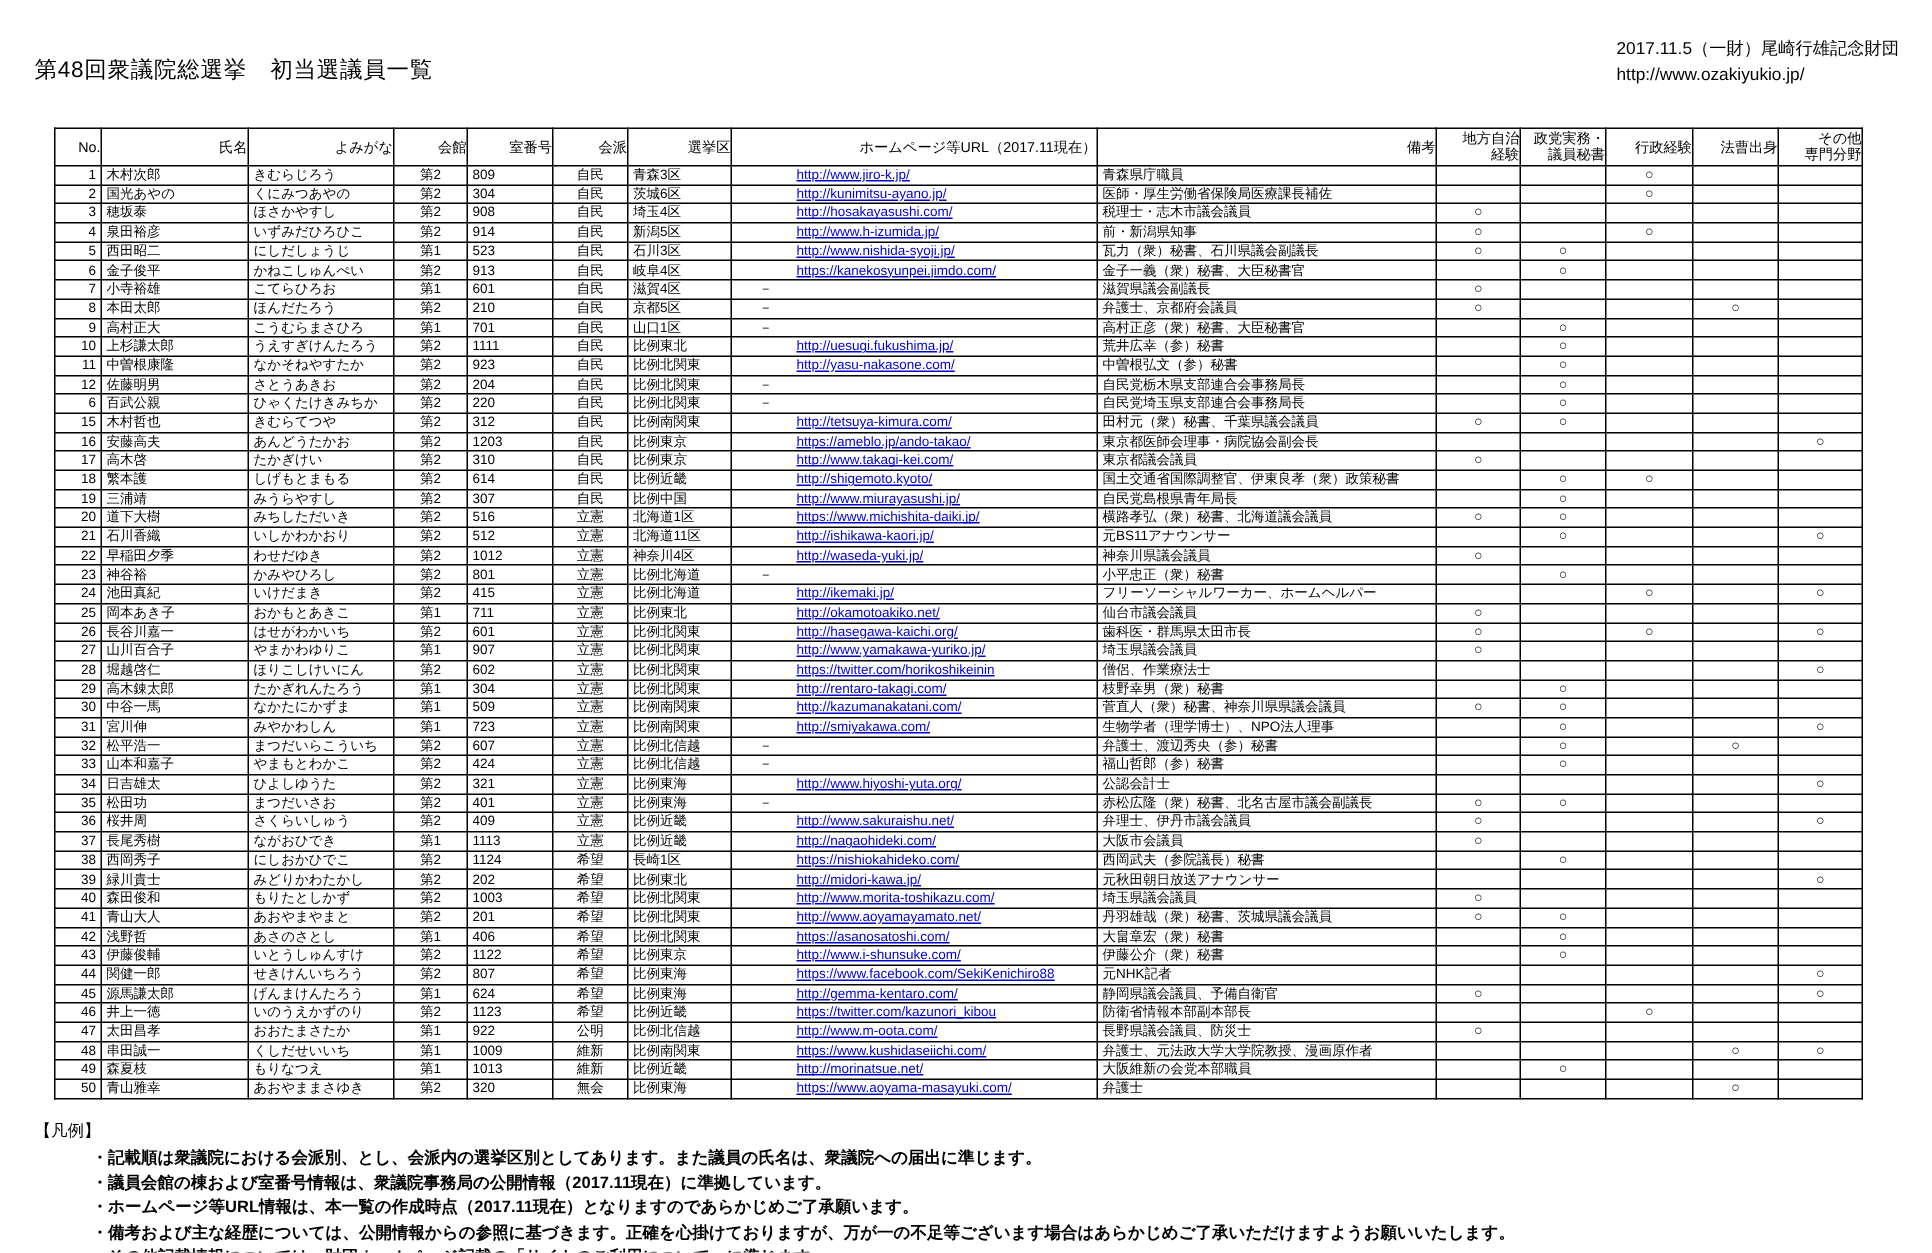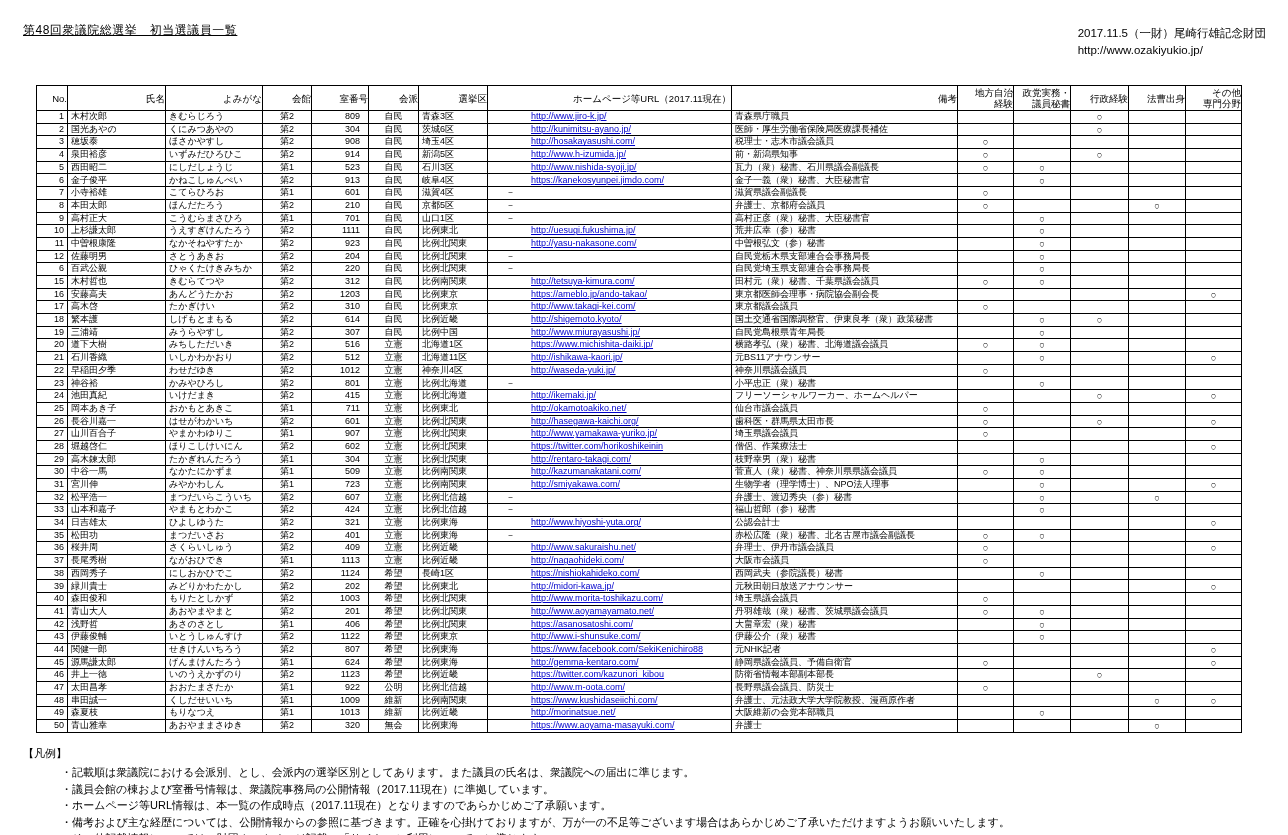--- a/index.html
+++ b/index.html
@@ -1,41 +1,41 @@
 <!DOCTYPE html>
 <html><head>
 <meta charset="utf-8">
 <style>
   html,body{margin:0;padding:0;}
   body{
     width:1288px;height:835px;background:#ffffff;color:#000;
     font-family:"Liberation Sans","DejaVu Sans",sans-serif;
     position:relative;overflow:hidden;
   }
-  .doc-title{position:absolute;left:23px;top:22px;font-size:12px;letter-spacing:.5px;text-decoration:underline;}
+  .doc-title{position:absolute;left:23px;top:37px;font-size:15px;letter-spacing:.5px;}
   .credit{position:absolute;right:22px;top:25px;font-size:11.5px;line-height:17px;}
   table.members{
     position:absolute;left:36px;top:85px;width:1205px;
     border-collapse:collapse;table-layout:fixed;
   }
   th,td{border:1px solid #000;overflow:hidden;vertical-align:middle;}
   th{
     font-size:9.5px;font-weight:normal;text-align:right;
     white-space:pre-line;line-height:11px;height:22px;padding:1px 0;
   }
   td{font-size:9px;height:11.7px;line-height:11.5px;padding:0 3px;white-space:nowrap;}
   .ta-c{text-align:center;}
   .td-no{text-align:right;padding-right:3px;}
-  .td-room{text-align:right;padding-right:8px;}
+  .td-room{padding-right:8px;}
   .link{color:#0000cc;text-decoration:underline;cursor:pointer;padding-left:40px;}
   .dash{padding-left:18px;}
   .mark{text-align:center;font-size:9.5px;padding:0;}
   .legend{position:absolute;left:23px;top:746px;font-size:11px;}
   .legend-heading{margin-bottom:3px;}
-  .legend-note{margin-left:38px;line-height:16.5px;}
+  .legend-note{margin-left:38px;line-height:16.5px;font-weight:bold;}
 </style>
 </head>
 <body>
 
 <div class="doc-title">第48回衆議院総選挙　初当選議員一覧</div>
 
 <div class="credit">
   <div>2017.11.5（一財）尾崎行雄記念財団</div>
   <div>http://www.ozakiyukio.jp/</div>
 </div>

